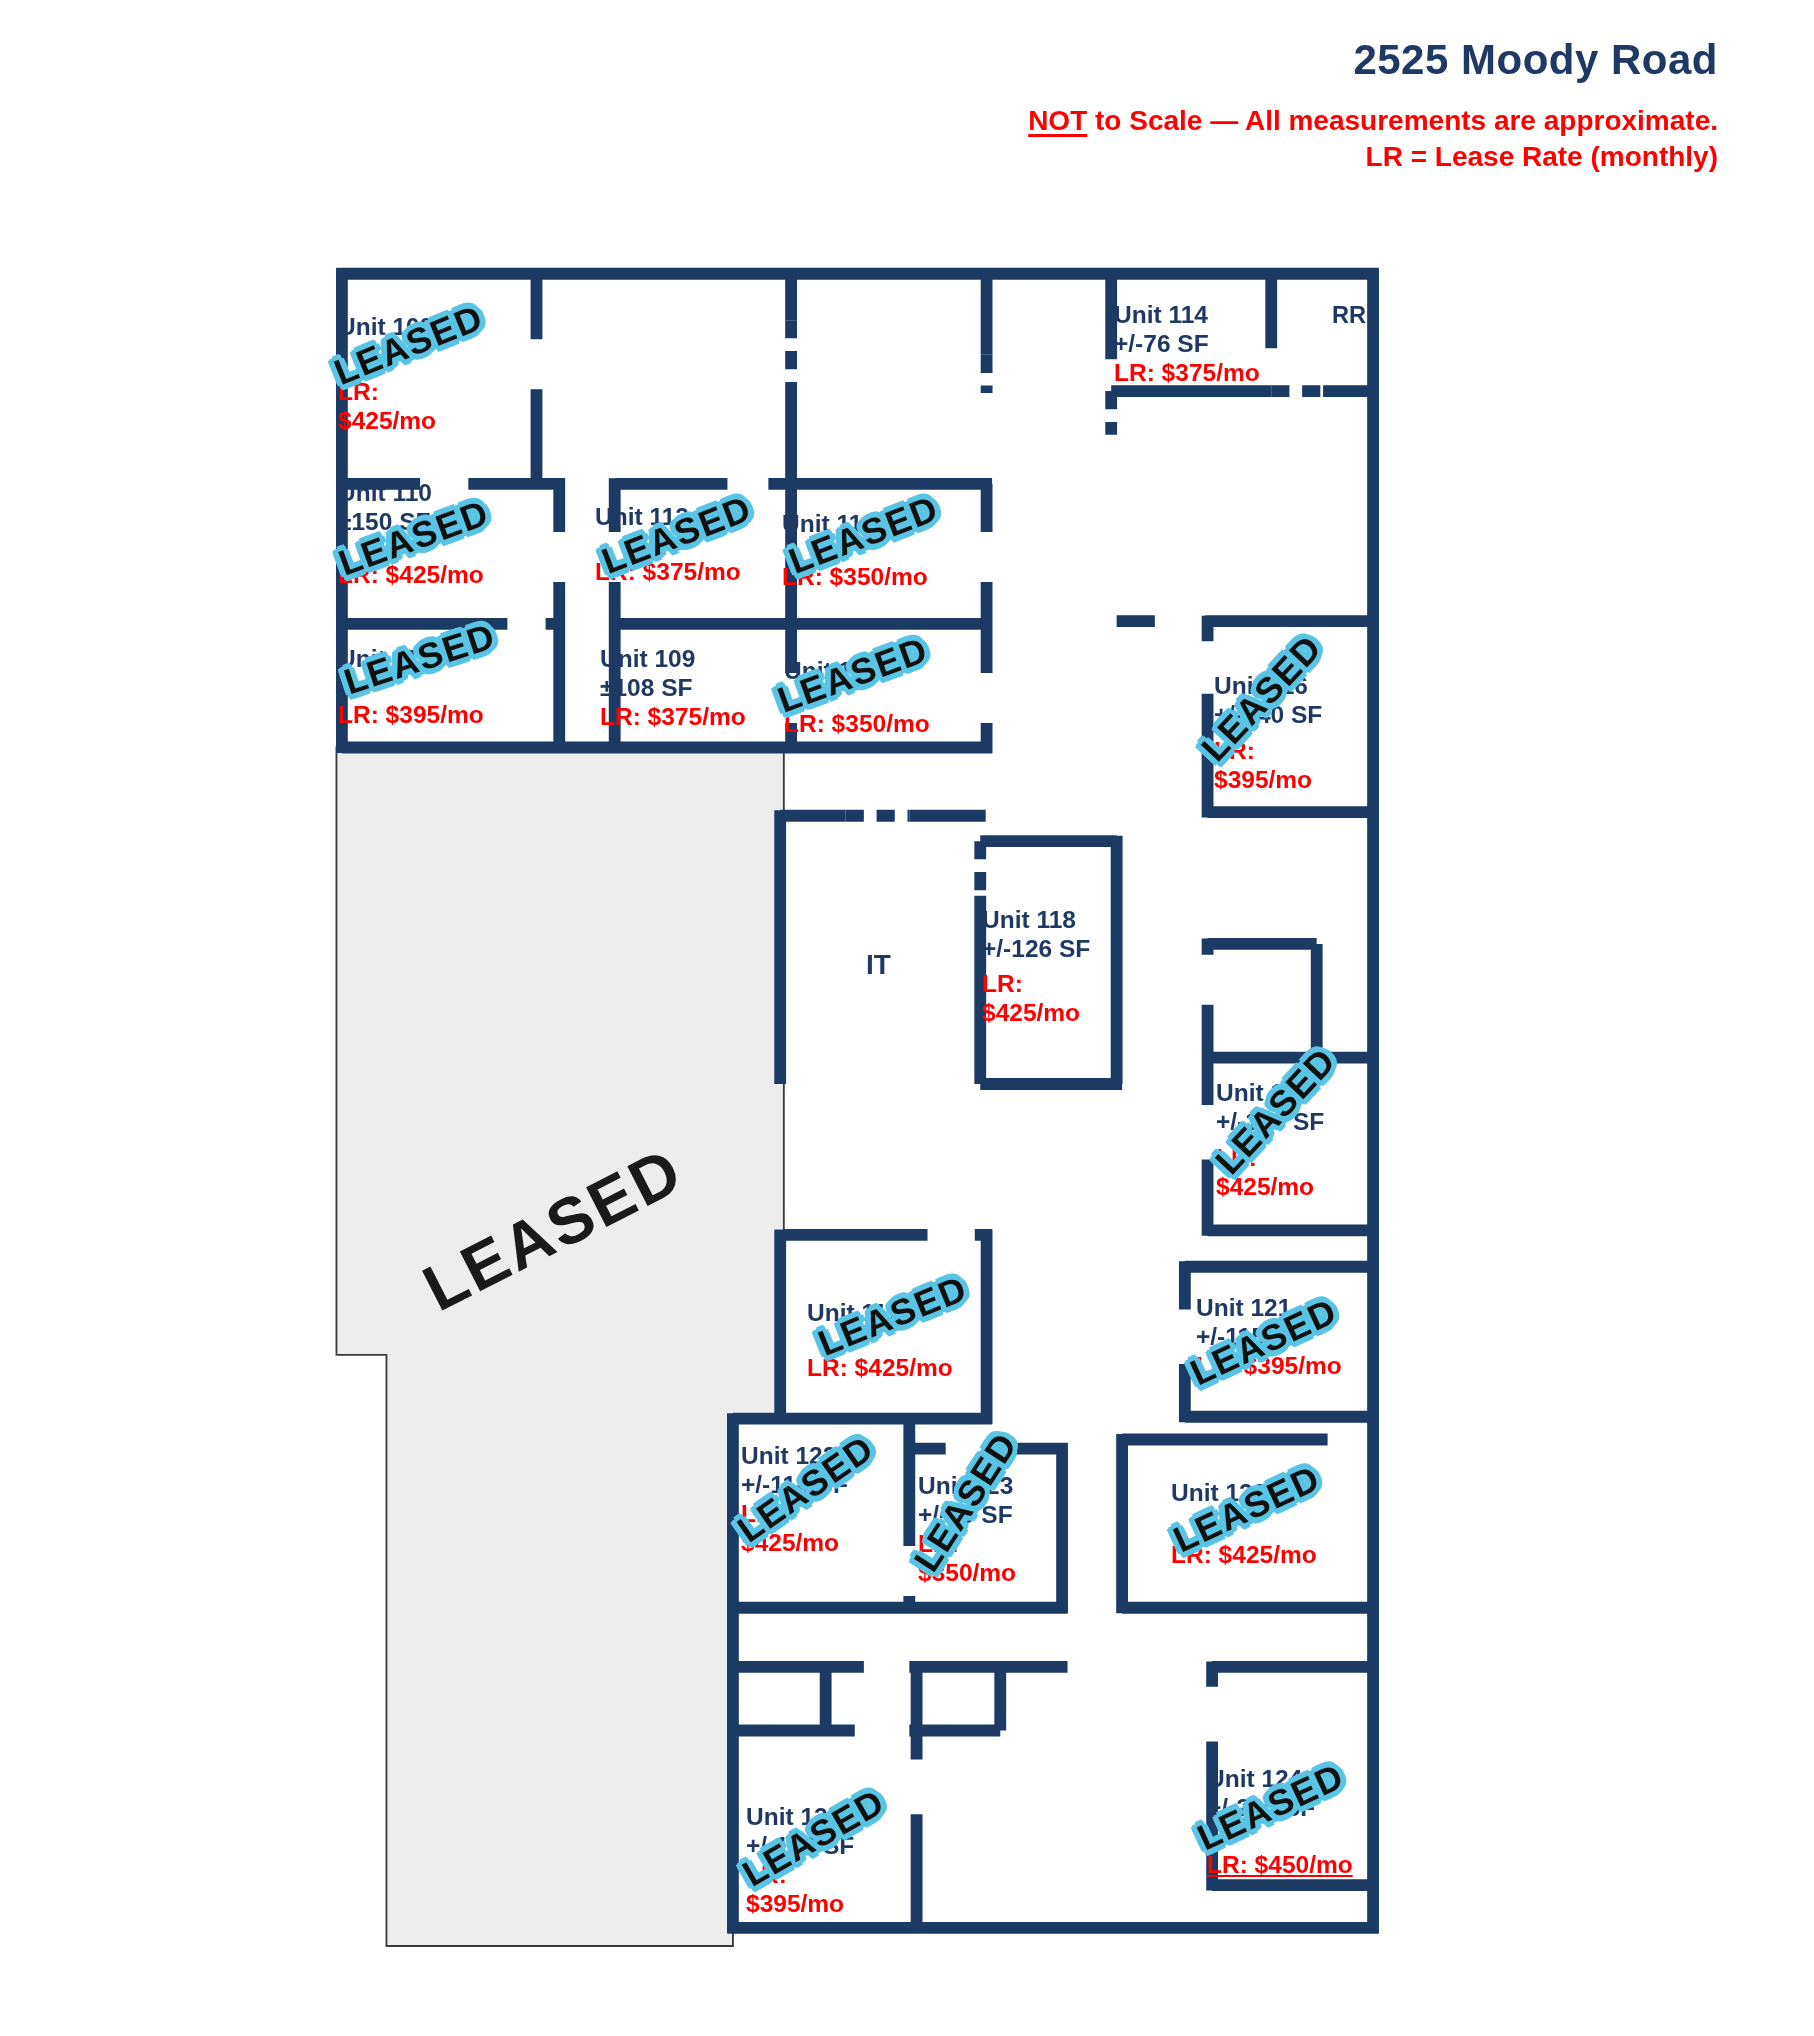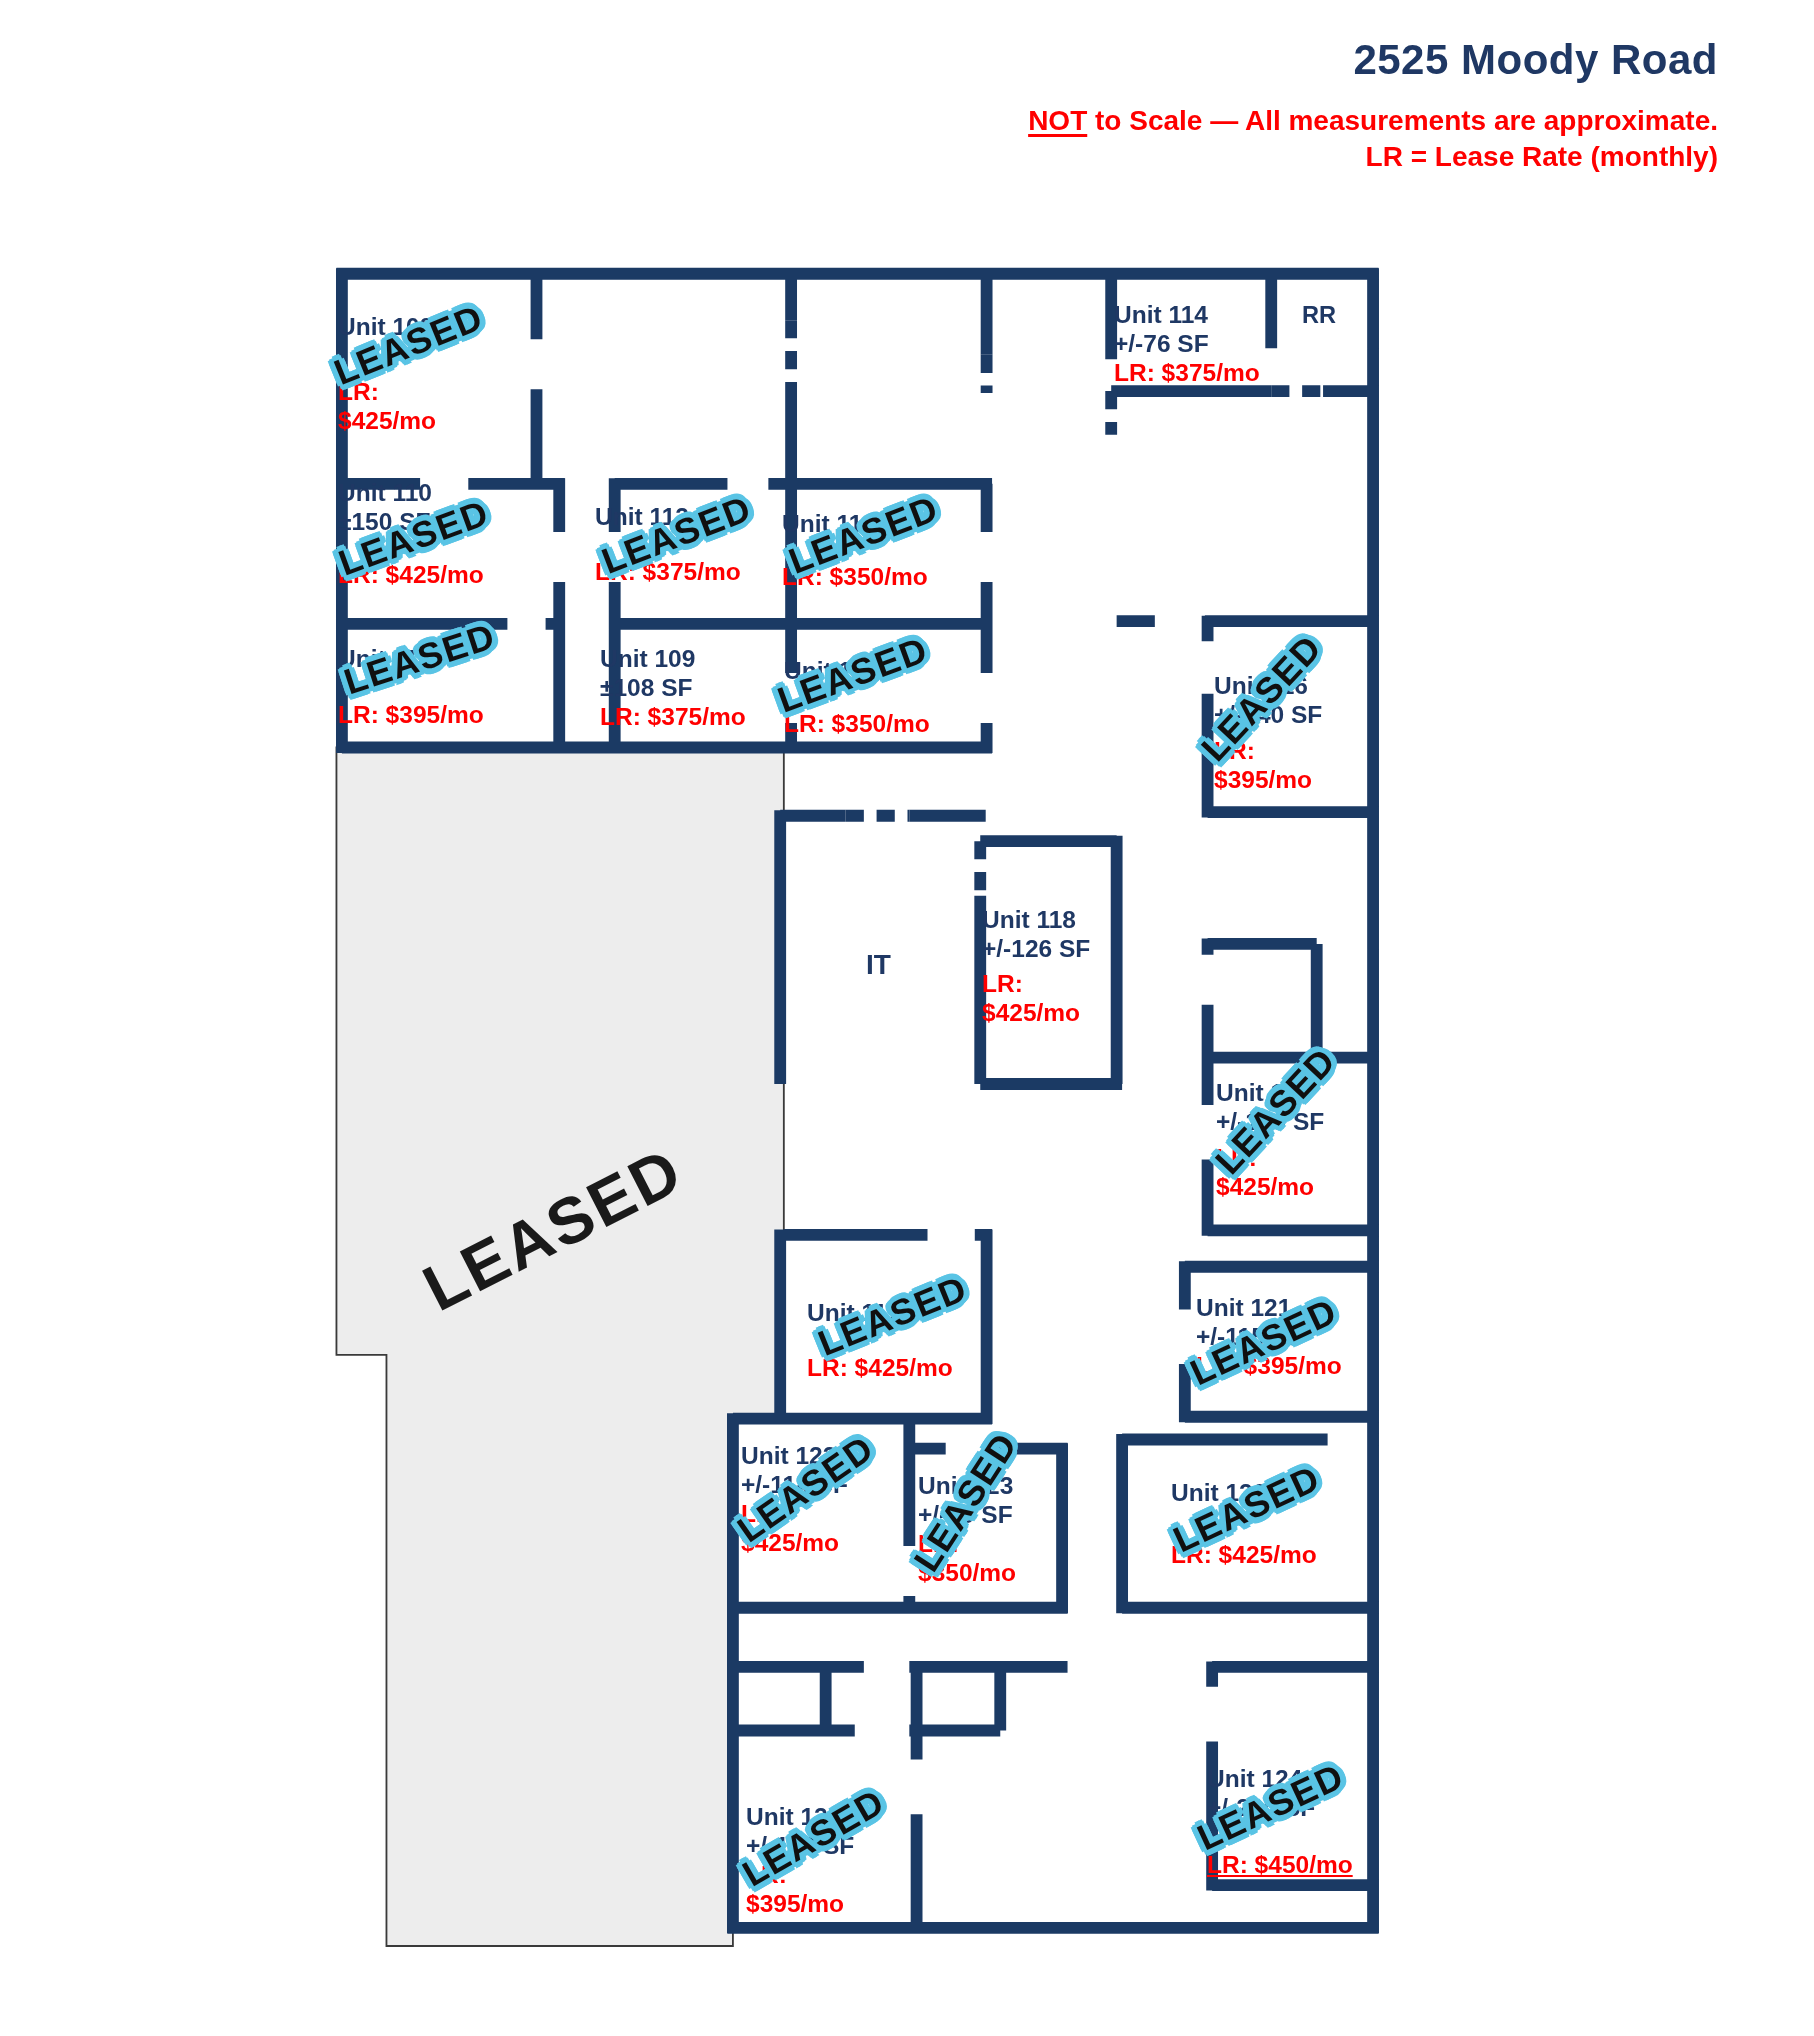--- a/index.html
+++ b/index.html
@@ -116,21 +116,21 @@
     <div class="rate"></div>
   </div>
 
   <div class="room-label" style="left:1114px; top:300px; width:155px;">
     <div>Unit 114</div>
     <div>+/-76 SF</div>
     <div class="rate">LR: $375/mo</div>
     <div class="rate"></div>
   </div>
 
-  <div class="small-room-label" style="left:1302px; top:302px; font-size:23.6px;">RR</div>
+  <div class="small-room-label" style="left:1332px; top:302px; font-size:23.6px;">RR</div>
 
   <div class="room-label" style="left:338px; top:644px; width:186px;">
     <div>Unit 111</div>
     <div></div>
     <div class="rate" style="margin-top:27px;">LR: $395/mo</div>
     <div class="rate"></div>
   </div>
 
   <div class="room-label" style="left:600px; top:644px; width:182px;">
     <div>Unit 109</div>

